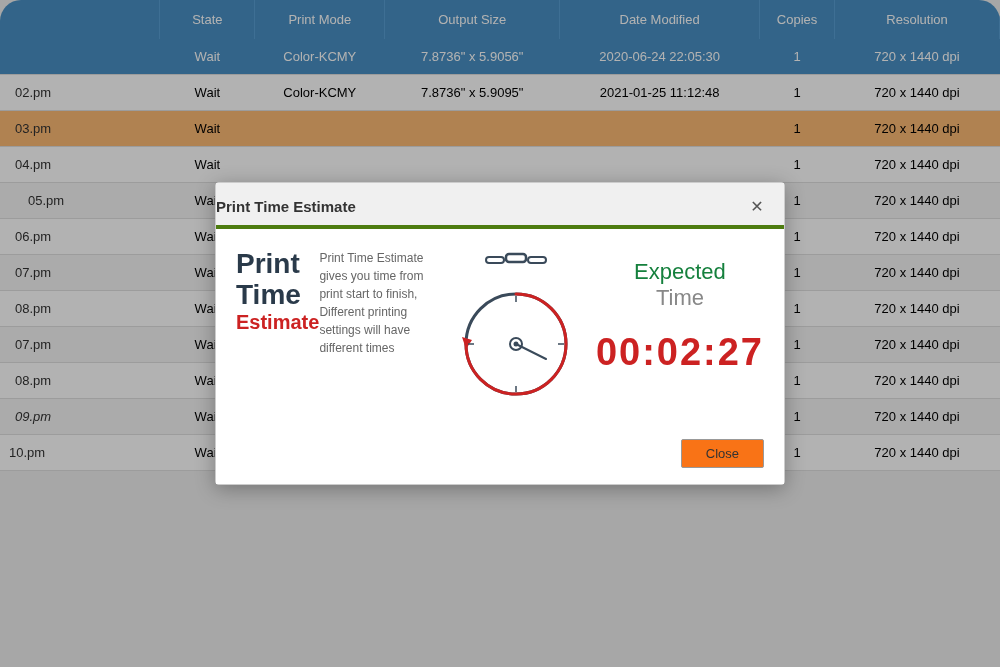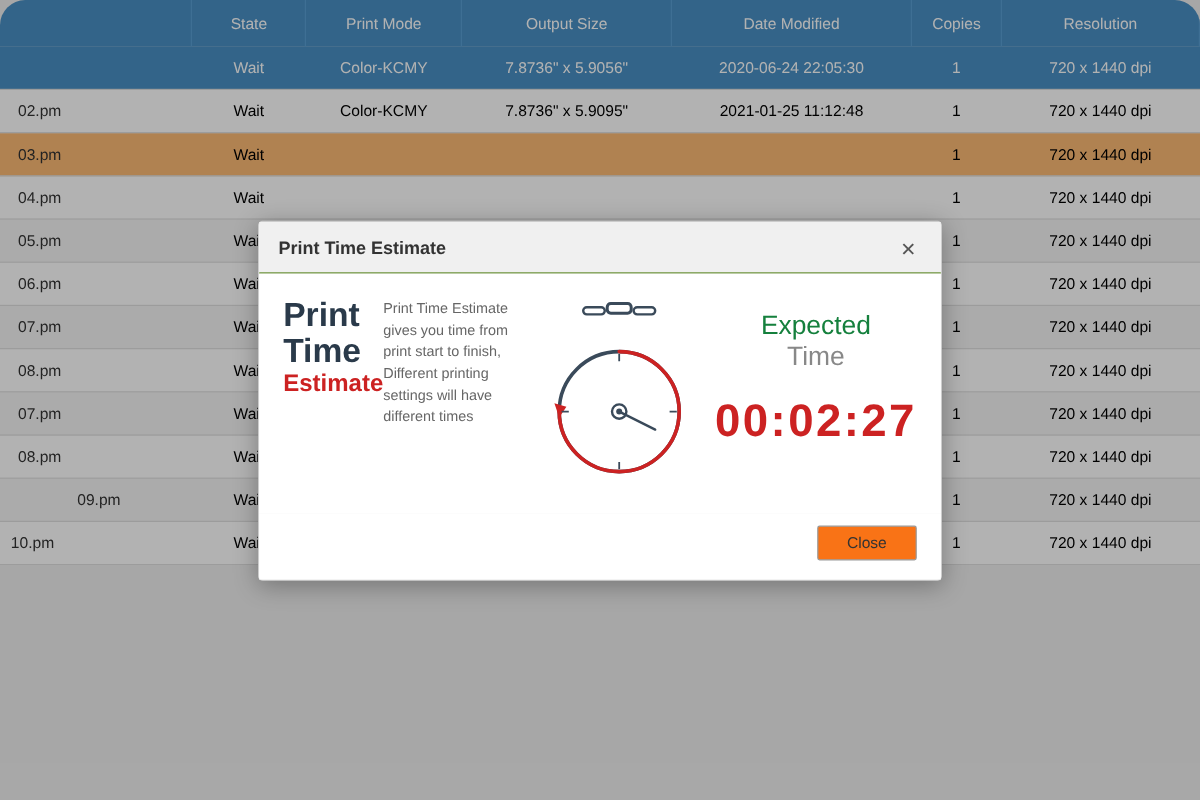--- a/index.html
+++ b/index.html
@@ -105,22 +105,22 @@
       border-radius: 4px;
       width: 570px;
       padding: 0;
       box-shadow: 0 4px 20px rgba(0,0,0,0.3);
     }
 
     .modal-header {
       display: flex;
       justify-content: space-between;
       align-items: center;
-      padding: 12px 16px 8px 16px;
-      border-bottom: 1px solid #4d7c0f;
+      padding: 12px 16px 8px 0;
+      border-bottom: 4px solid #4d7c0f;
       background: #f0f0f0;
     }
 
     .modal-title {
       font-size: 15px;
       font-weight: bold;
       color: #333;
     }
 
     .modal-close {
@@ -287,21 +287,21 @@
         <tr style="background: white;">
       <td style="text-align:left; color:#333;">04.pm</td>
       <td>Wait</td>
       <td></td>
       <td></td>
       <td></td>
       <td>1</td>
       <td>720 x 1440 dpi</td>
     </tr>
         <tr style="background: rgb(245, 245, 245);">
-      <td style="text-align:left; padding-left:15px; color:#333;">05.pm</td>
+      <td style="text-align:left; padding-left:28px; color:#333;">05.pm</td>
       <td>Wait</td>
       <td></td>
       <td></td>
       <td></td>
       <td>1</td>
       <td>720 x 1440 dpi</td>
     </tr>
         <tr style="background: white;">
       <td style="text-align:left; padding-left:15px; color:#333;">06.pm</td>
       <td>Wait</td>
@@ -341,21 +341,21 @@
         <tr style="background: white;">
       <td style="text-align:left; padding-left:15px; color:#333;">08.pm</td>
       <td>Wait</td>
       <td>Color-KCMY</td>
       <td>7.8736" x 5.9095"</td>
       <td>2021-01-25 13:29:25</td>
       <td>1</td>
       <td>720 x 1440 dpi</td>
     </tr>
         <tr style="background: rgb(245, 245, 245);">
-      <td style="text-align:center; padding-left:15px; color:#333;">09.pm</td>
+      <td style="text-align:left; padding-left:15px; color:#333;font-style:italic;">09.pm</td>
       <td>Wait</td>
       <td>Color-KCMY</td>
       <td>6.6378" x 4.2021"</td>
       <td>2021-01-25 13:49:59</td>
       <td>1</td>
       <td>720 x 1440 dpi</td>
     </tr>
         <tr style="background: white;">
       <td style="text-align:left; padding-left:9px; color:#333;">10.pm</td>
       <td>Wait</td>

